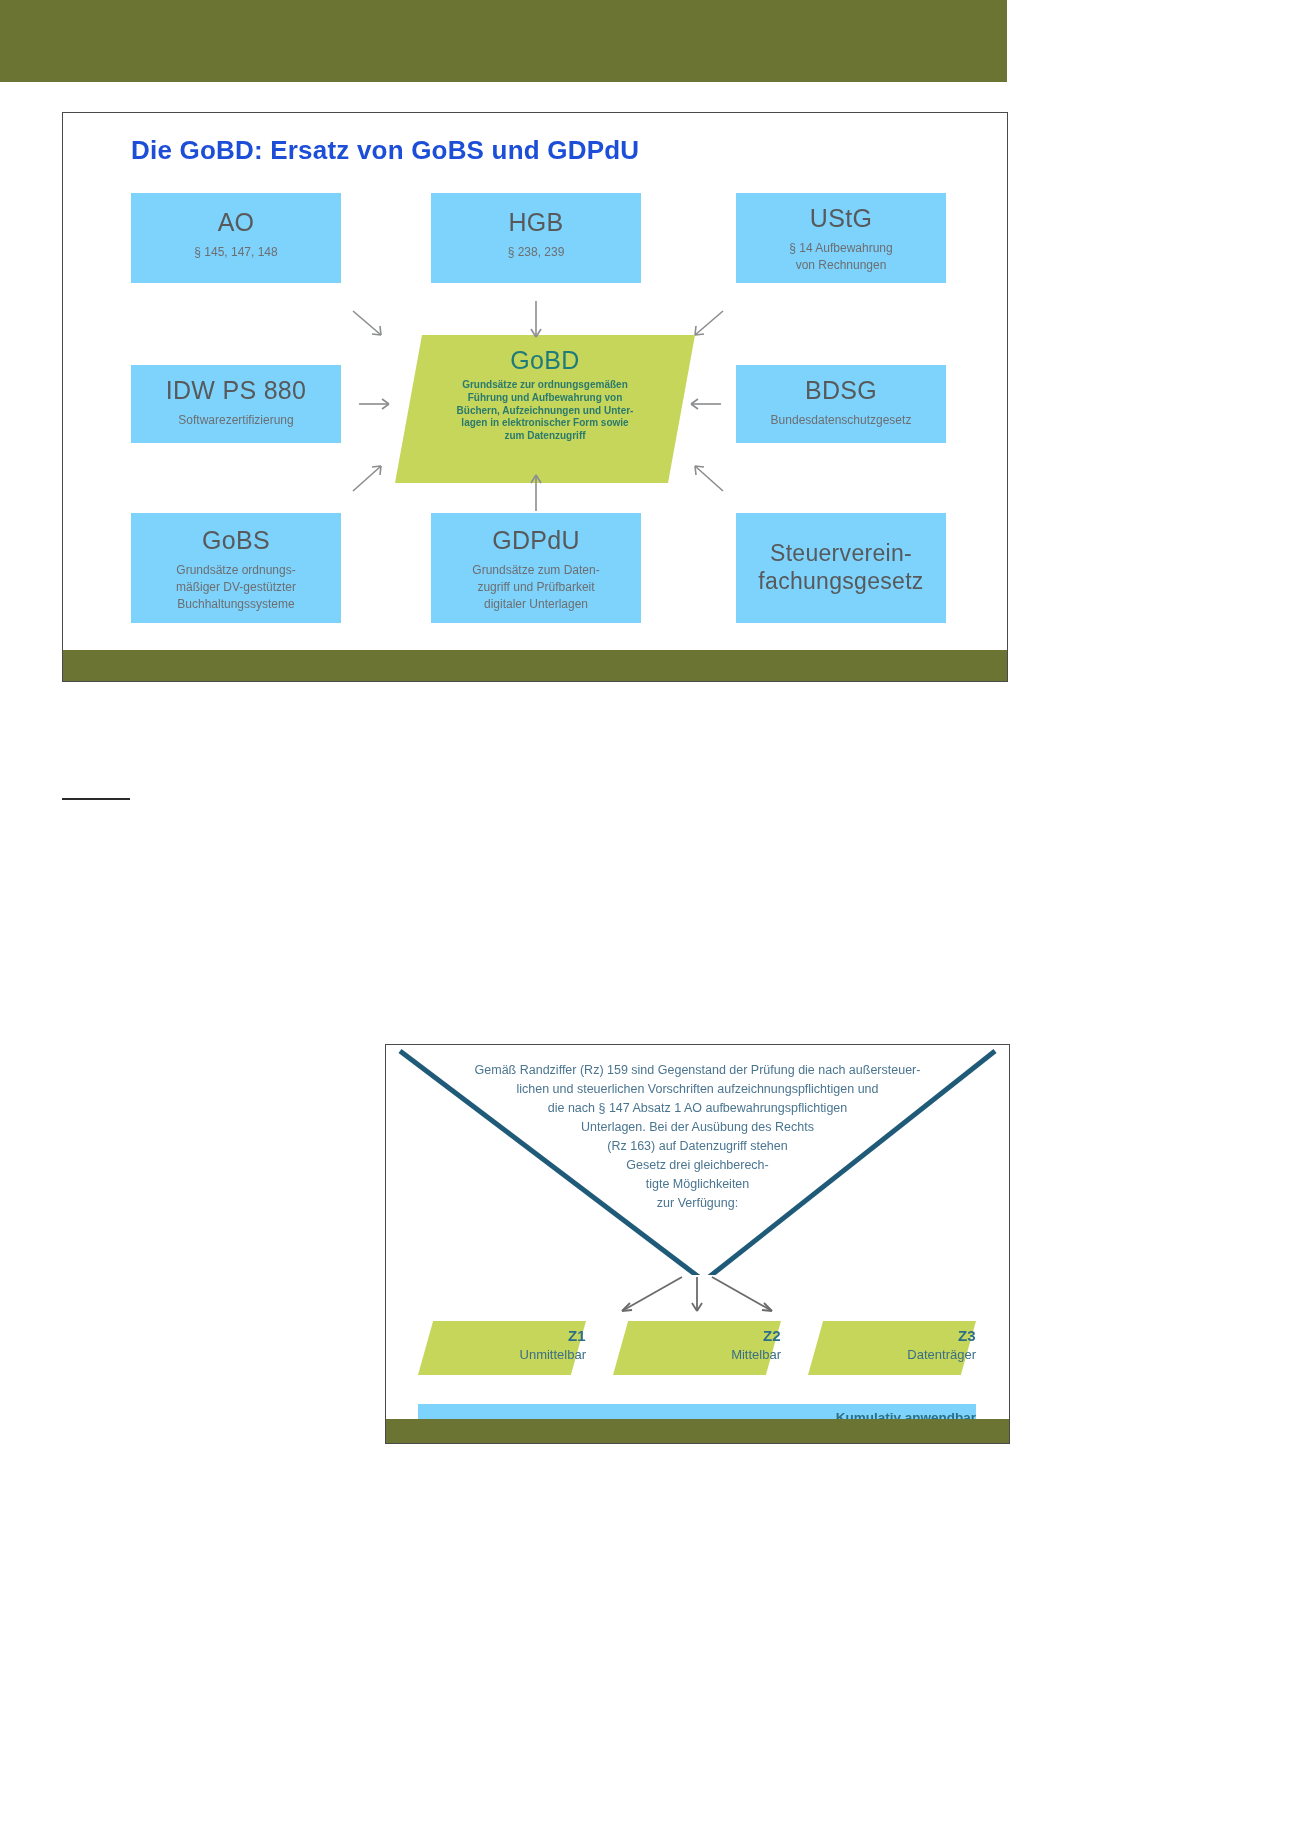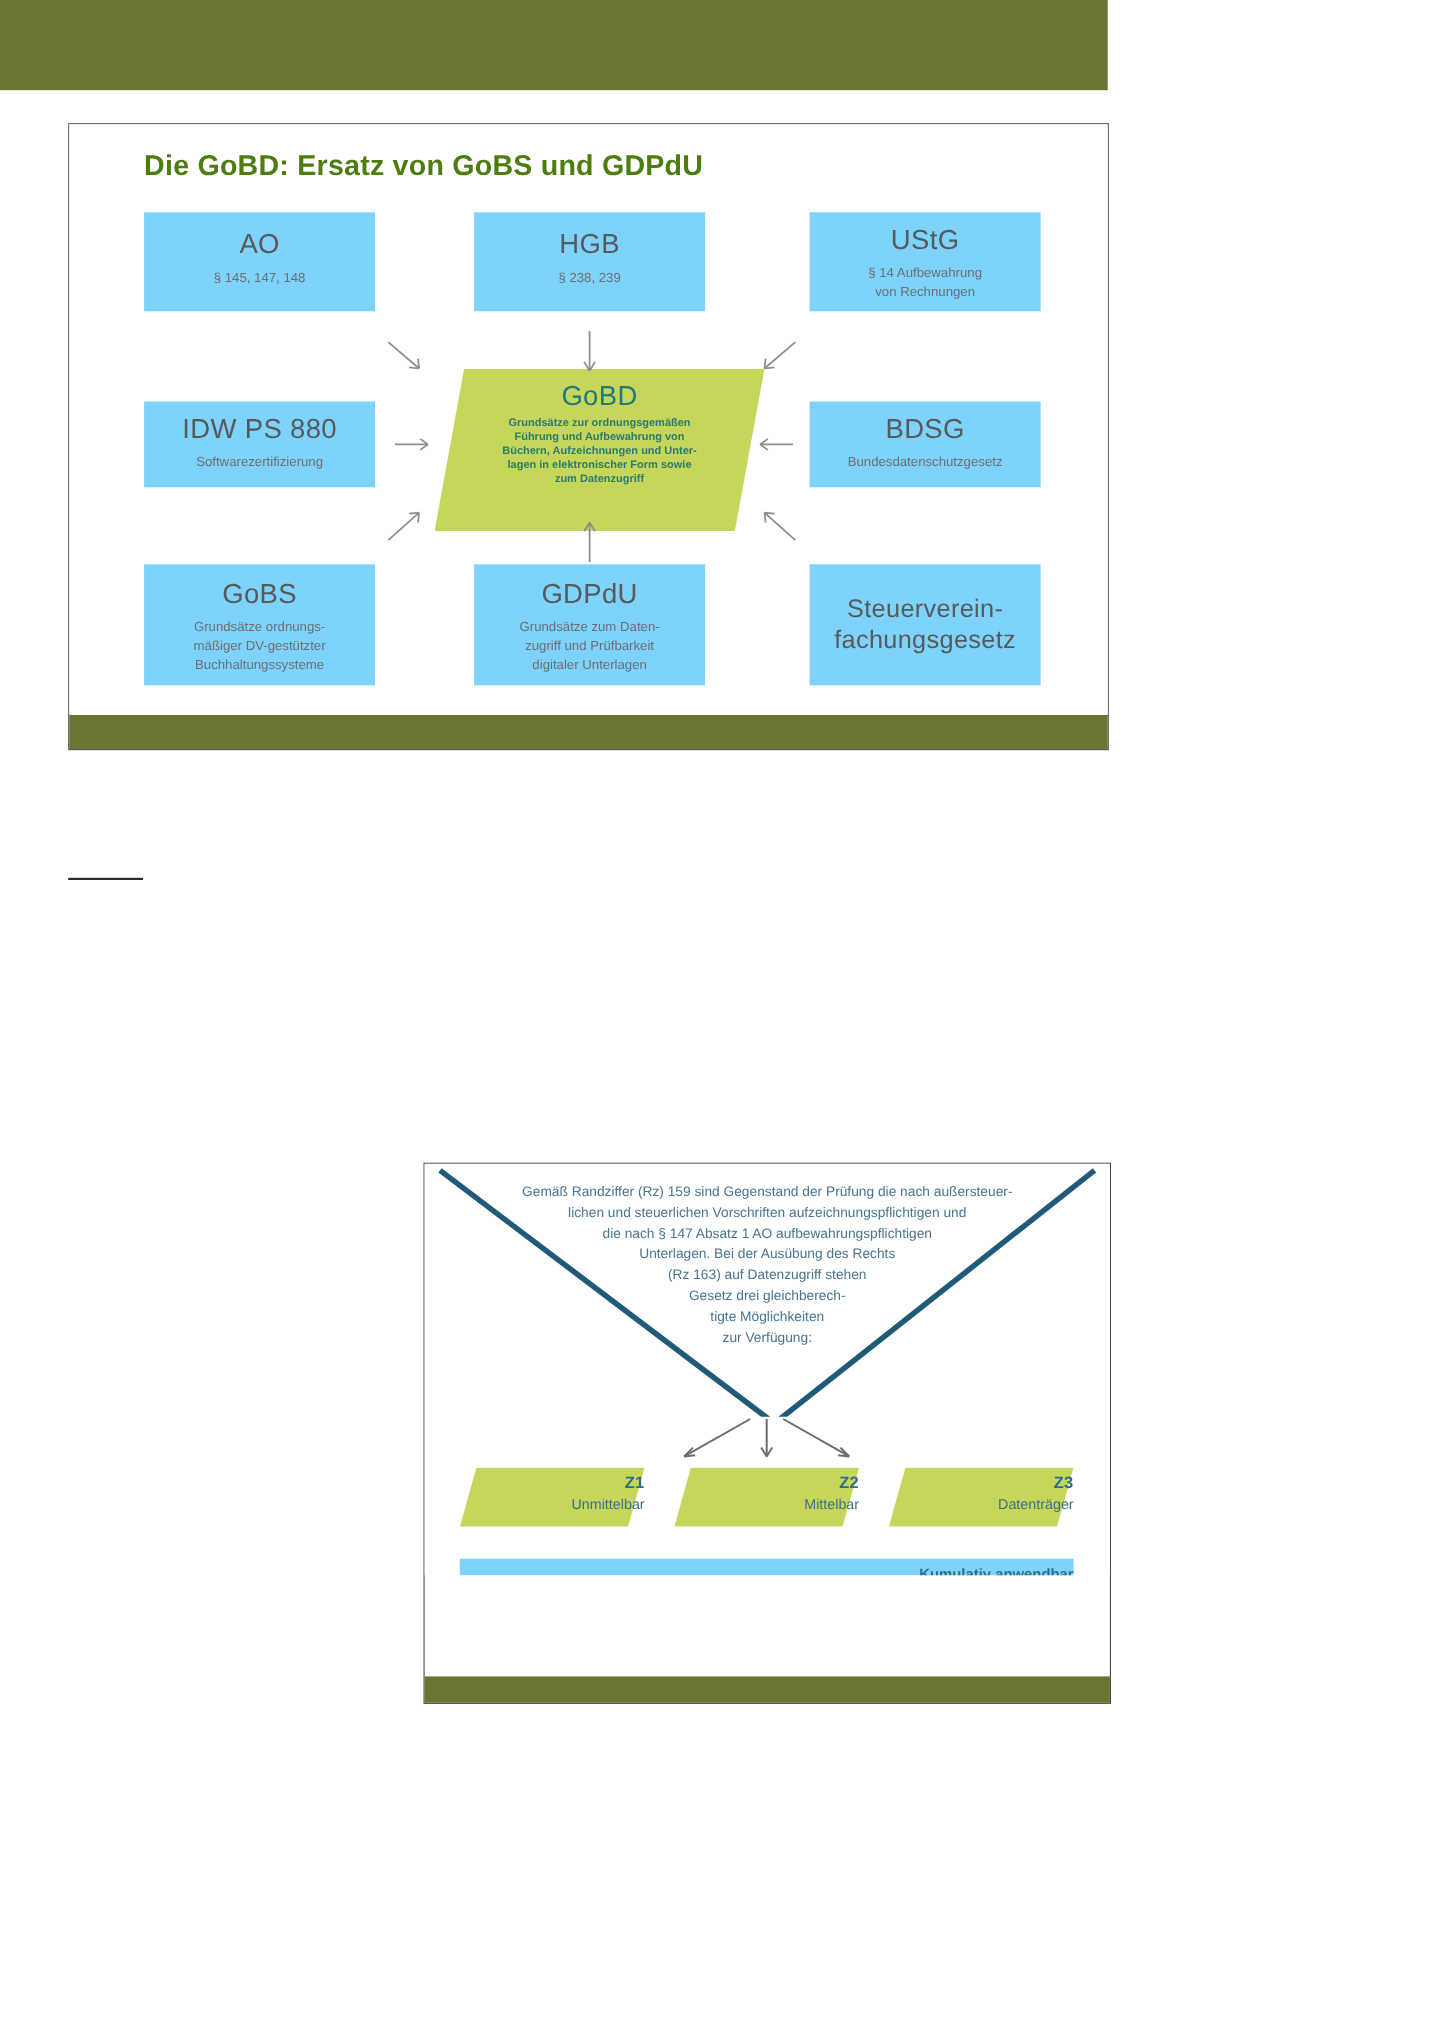--- a/index.html
+++ b/index.html
@@ -50,21 +50,21 @@
     width: 944px;
     height: 31px;
     background: #6b7433;
   }
   .fig1-title {
     position: absolute;
     left: 68px;
     top: 22px;
     font-size: 26px;
     font-weight: bold;
-    color: #4d7c0f;
+    color: #1d4ed8;
     letter-spacing: 0.2px;
     white-space: nowrap;
   }
 
   
   .card {
     position: absolute;
     background: #7dd3fc;
     box-sizing: border-box;
     text-align: center;
@@ -147,25 +147,24 @@
     height: 0;
     border-top: 2px solid #2a2a2a;
   }
 
   
   .fig2 {
     position: absolute;
     left: 385px;
     top: 1044px;
     width: 625px;
-    height: 492px;
+    height: 400px;
     border: 1px solid #4a4a4a;
     box-sizing: border-box;
     background: #ffffff;
-    margin-top: 13px;
   }
   .fig2-inner {
     position: absolute;
     left: 0; top: 0;
     width: 623px;
     height: 374px;
     background: #ffffff;
     overflow: hidden;
   }
   .fig2-footer {

